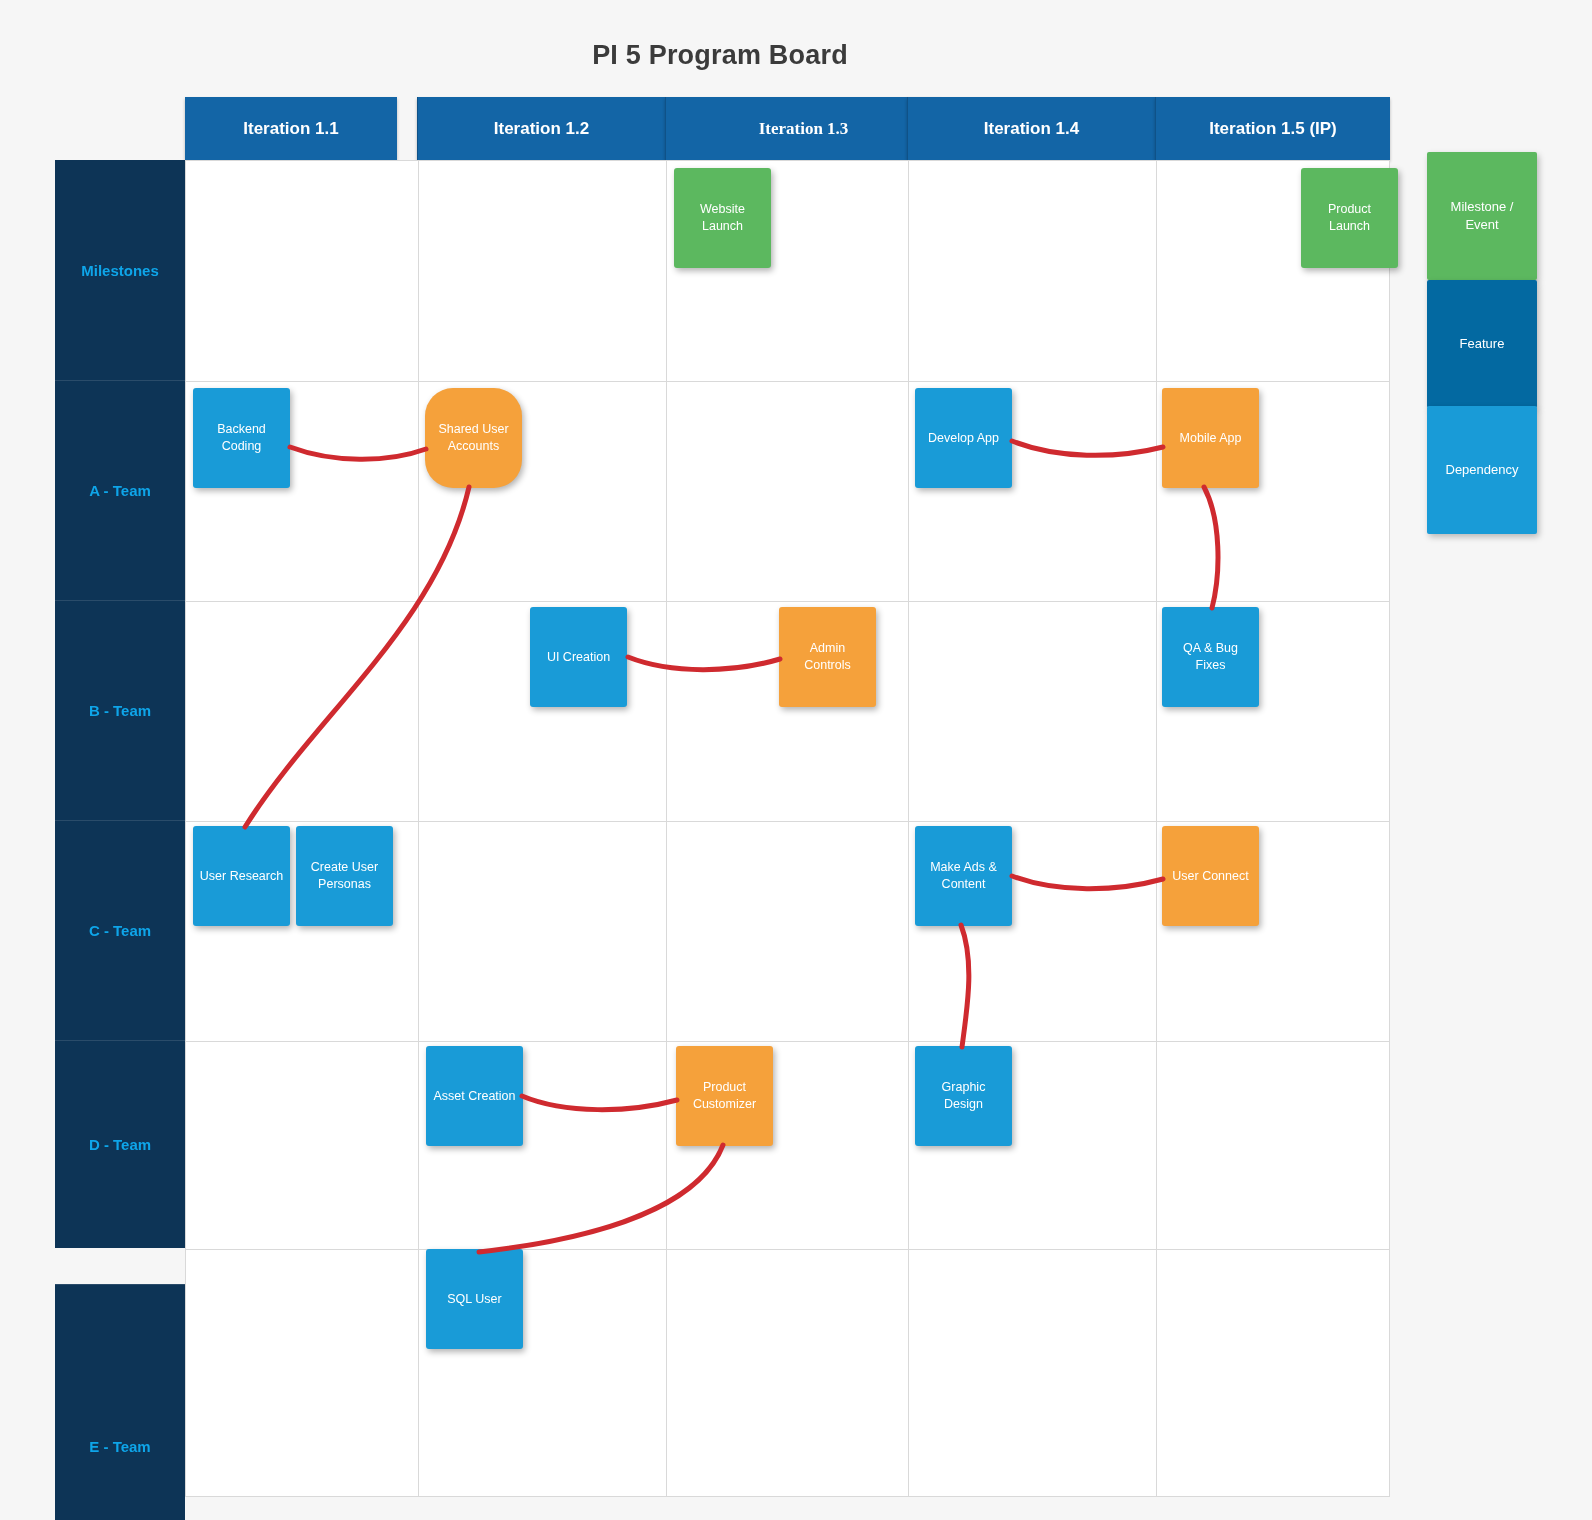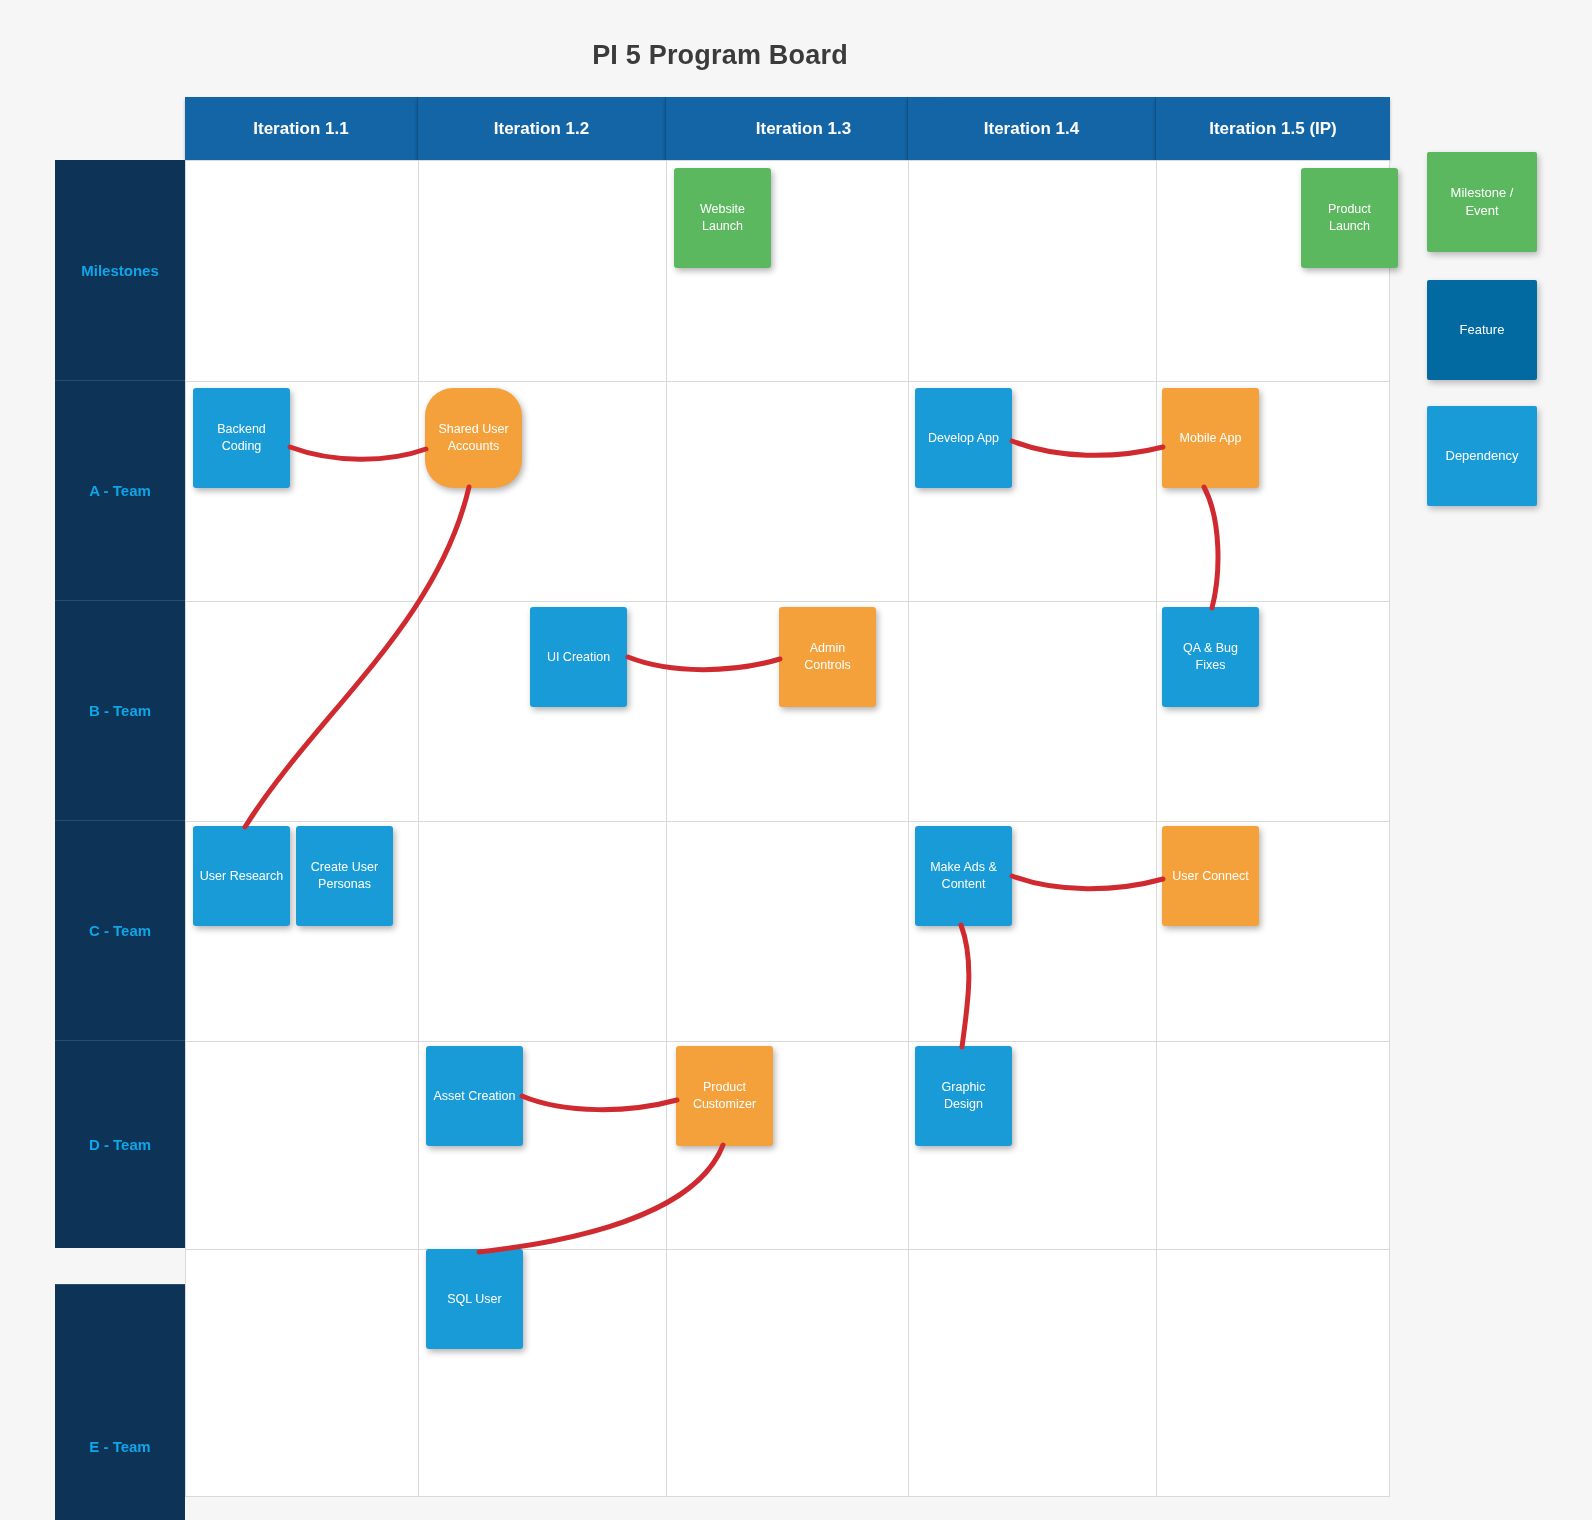--- a/index.html
+++ b/index.html
@@ -41,37 +41,37 @@
     padding:6px; box-shadow:2px 3px 6px rgba(0,0,0,0.3);
     z-index:2; cursor:pointer;
   }
   .card.dependency { background:#199bd7; }
   .card.feature   { background:#f5a13b; }
   .card.milestone { background:#5cb85f; }
   .connections {
     position:absolute; left:0; top:0; z-index:3; pointer-events:none;
   }
   .legend-item {
-    position:absolute; left:1427px; width:110px; height:100px; border-radius:2px;
+    position:absolute; left:1427px; width:110px; height:128px; border-radius:2px;
     color:#fff; font-size:13px; line-height:1.4;
     display:flex; align-items:center; justify-content:center; text-align:center;
     padding:8px; box-shadow:2px 3px 6px rgba(0,0,0,0.25);
   }
   .legend-item.milestone { background:#5cb85f; top:152px; }
   .legend-item.feature   { background:#0369a1; top:280px; }
   .legend-item.dependency{ background:#199bd7; top:406px; }
 </style>
 </head>
 <body>
 
 <h1 class="title">PI 5 Program Board</h1>
 
-<div class="col-header" style="left:185px;width:232px;">Iteration 1.1</div>
+<div class="col-header" style="left:185px;width:212px;">Iteration 1.1</div>
 <div class="col-header" style="left:417px;width:248px;">Iteration 1.2</div>
-<div class="col-header" style="left:665px;width:276px;">Iteration 1.3</div>
+<div class="col-header" style="left:665px;width:276px;font-family:Liberation Serif, serif;">Iteration 1.3</div>
 <div class="col-header" style="left:907px;width:248px;">Iteration 1.4</div>
 <div class="col-header" style="left:1155px;width:235px;">Iteration 1.5 (IP)</div>
 
 <div class="row-header" style="top:160px;height:220px;">Milestones</div>
 <div class="row-header sep" style="top:380px;height:220px;">A - Team</div>
 <div class="row-header sep" style="top:600px;height:220px;">B - Team</div>
 <div class="row-header sep" style="top:820px;height:220px;">C - Team</div>
 <div class="row-header sep" style="top:1040px;height:208px;">D - Team</div>
 <div class="row-header sep" style="top:1248px;height:323px;margin-top:36px;">E - Team</div>
 

